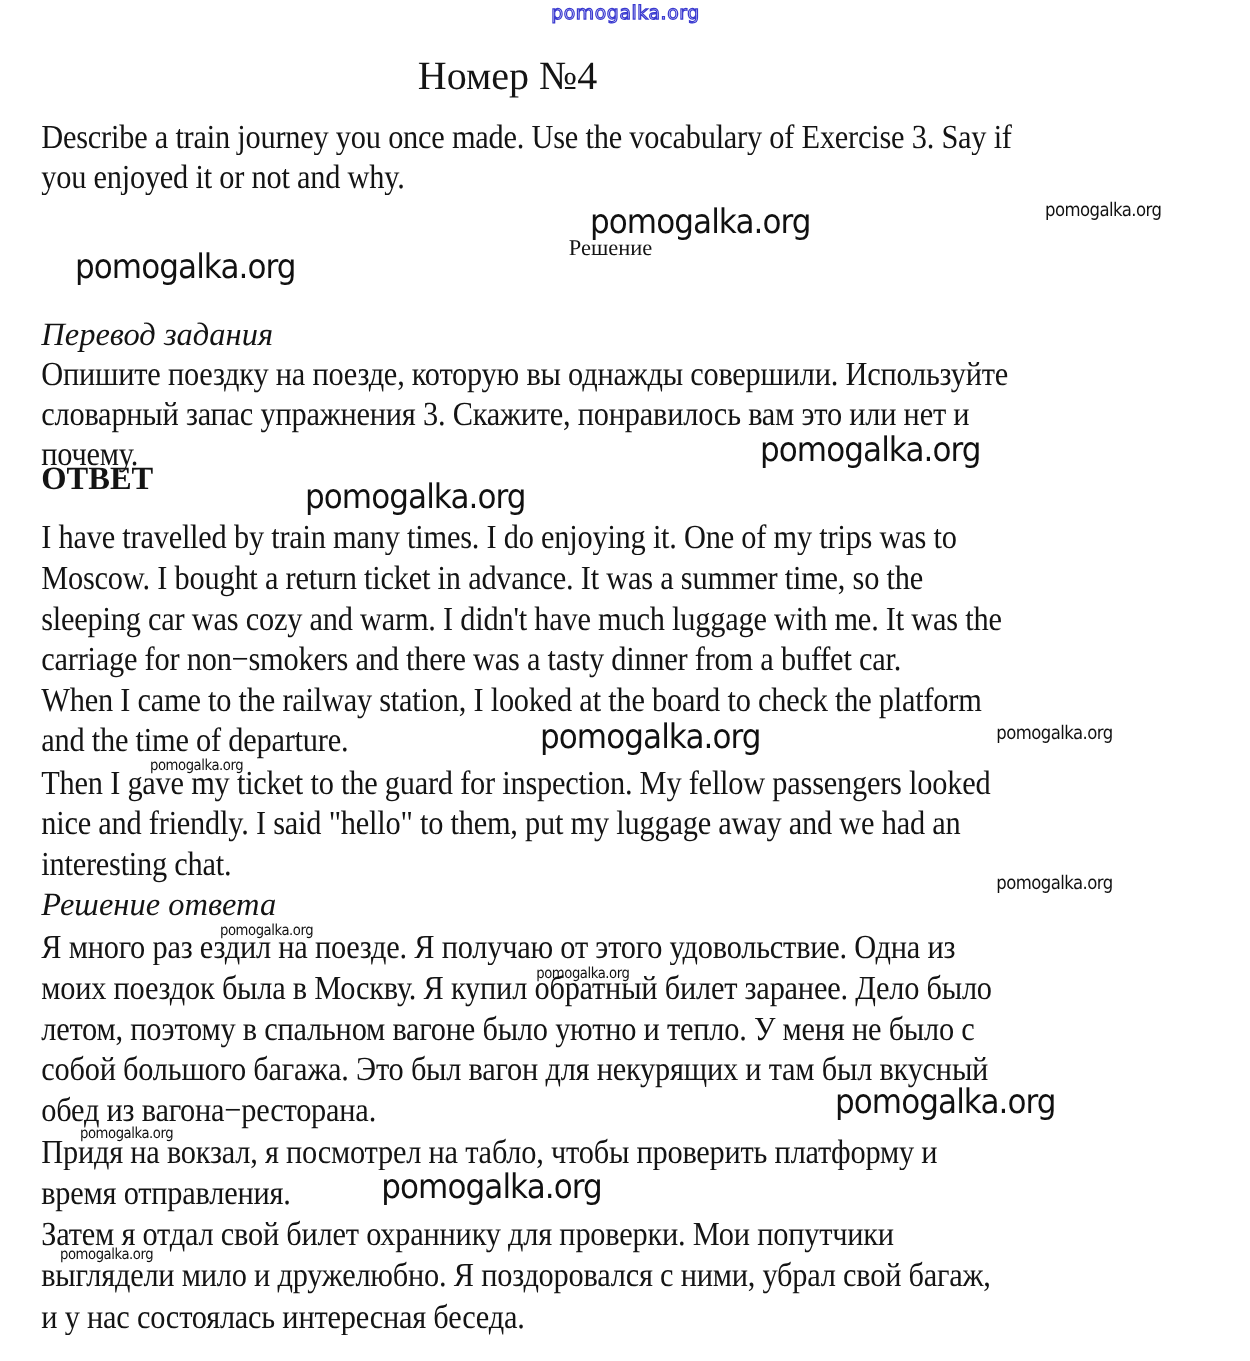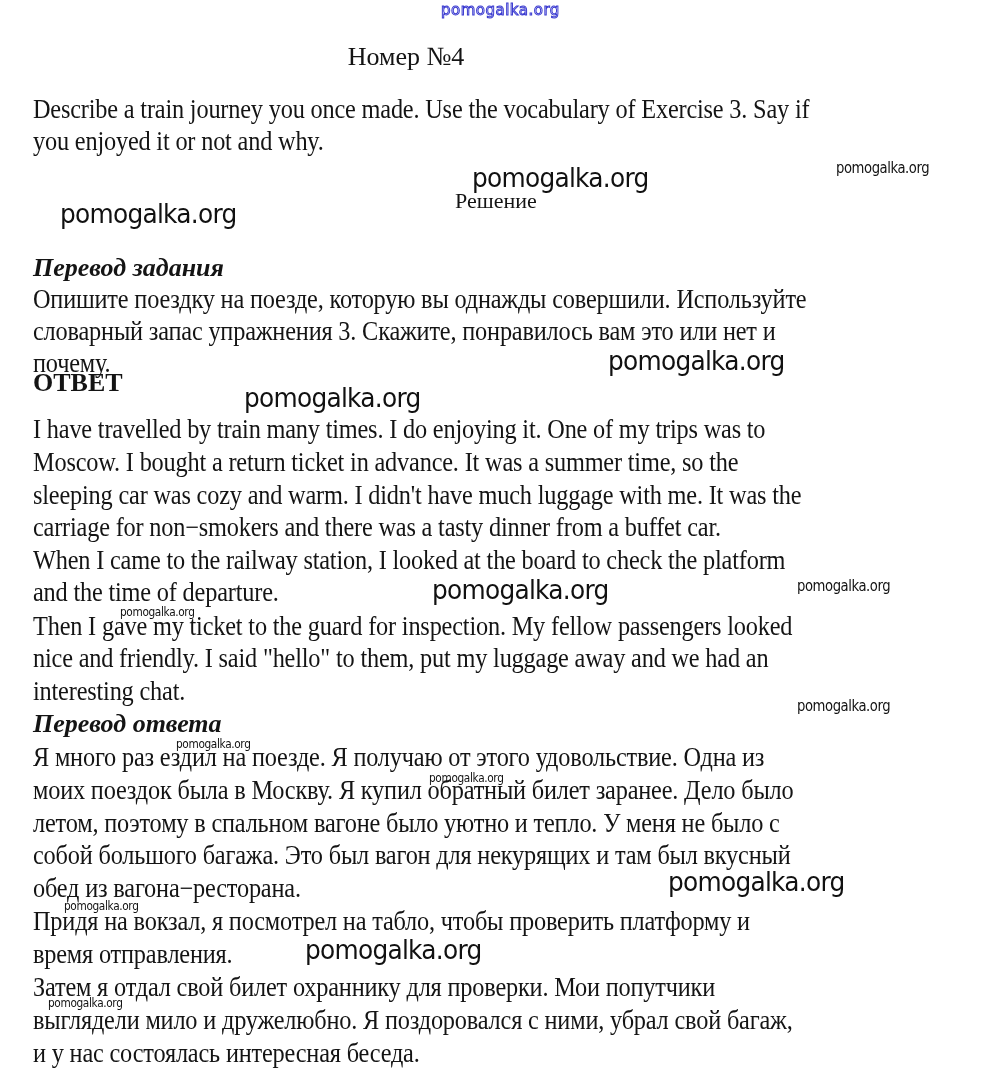--- a/index.html
+++ b/index.html
@@ -1,25 +1,25 @@
 <!DOCTYPE html>
 <html><head>
 <meta charset="utf-8">
 <style>
   html, body { margin: 0; padding: 0; background: #ffffff; }
   body { width: 1000px; height: 1089px; position: relative; overflow: hidden;
          font-family: "Liberation Serif", serif; color: #141414; }
   .abs { position: absolute; white-space: nowrap; }
   .site-mark { left: 441px; top: 1px; font-family: "DejaVu Sans", sans-serif; font-size: 15px;
                color: #ffffff; -webkit-text-stroke: 1px #3a3ad0; letter-spacing: 0.5px; }
-  .title { left: 0; width: 812px; top: 42px; text-align: center; font-size: 26px; white-space: nowrap; }
+  .title { left: 0; width: 812px; top: 42px; text-align: center; font-size: 32px; white-space: nowrap; }
   .line { left: 33px; font-size: 27px; letter-spacing: -0.2px; transform-origin: left top; }
-  .heading-it { left: 33px; font-size: 26px; font-weight: bold; font-style: italic; }
+  .heading-it { left: 33px; font-size: 26px; font-weight: normal; font-style: italic; }
   .heading-b { left: 33px; font-size: 26px; font-weight: bold; }
-  .sub { font-size: 22px; }
+  .sub { font-size: 18px; }
   .wm-big { font-family: "DejaVu Sans", sans-serif; font-size: 27px; color: #111; letter-spacing: -0.8px; transform: scaleX(0.92); transform-origin: left top; }
   .wm-small { font-family: "DejaVu Sans", sans-serif; font-size: 15px; color: #111; letter-spacing: -0.5px; transform: scaleX(0.88); transform-origin: left top; }
   .wm-tiny { font-family: "DejaVu Sans", sans-serif; font-size: 12px; color: #111; letter-spacing: -0.4px; transform: scaleX(0.88); transform-origin: left top; }
 </style>
 </head>
 <body>
 
 <div class="abs site-mark">pomogalka.org</div>
 <div class="abs title">Номер №4</div>
 
@@ -37,21 +37,21 @@
 <div class="abs line" style="top: 414px; transform: scaleX(0.9);">I have travelled by train many times. I do enjoying it. One of my trips was to</div>
 <div class="abs line" style="top: 447px; transform: scaleX(0.9);">Moscow. I bought a return ticket in advance. It was a summer time, so the</div>
 <div class="abs line" style="top: 480px; transform: scaleX(0.9);">sleeping car was cozy and warm. I didn't have much luggage with me. It was the</div>
 <div class="abs line" style="top: 512px; transform: scaleX(0.9);">carriage for non−smokers and there was a tasty dinner from a buffet car.</div>
 <div class="abs line" style="top: 545px; transform: scaleX(0.9);">When I came to the railway station, I looked at the board to check the platform</div>
 <div class="abs line" style="top: 577px; transform: scaleX(0.9);">and the time of departure.</div>
 <div class="abs line" style="top: 611px; transform: scaleX(0.9);">Then I gave my ticket to the guard for inspection. My fellow passengers looked</div>
 <div class="abs line" style="top: 643px; transform: scaleX(0.9);">nice and friendly. I said "hello" to them, put my luggage away and we had an</div>
 <div class="abs line" style="top: 676px; transform: scaleX(0.9);">interesting chat.</div>
 
-<div class="abs heading-it" style="top:709px;">Перевод ответа</div>
+<div class="abs heading-it" style="top:709px;">Решение ответа</div>
 <div class="abs line" style="top: 742px; transform: scaleX(0.9);">Я много раз ездил на поезде. Я получаю от этого удовольствие. Одна из</div>
 <div class="abs line" style="top: 775px; transform: scaleX(0.9);">моих поездок была в Москву. Я купил обратный билет заранее. Дело было</div>
 <div class="abs line" style="top: 808px; transform: scaleX(0.9);">летом, поэтому в спальном вагоне было уютно и тепло. У меня не было с</div>
 <div class="abs line" style="top: 840px; transform: scaleX(0.9);">собой большого багажа. Это был вагон для некурящих и там был вкусный</div>
 <div class="abs line" style="top: 873px; transform: scaleX(0.9);">обед из вагона−ресторана.</div>
 <div class="abs line" style="top: 906px; transform: scaleX(0.9);">Придя на вокзал, я посмотрел на табло, чтобы проверить платформу и</div>
 <div class="abs line" style="top: 939px; transform: scaleX(0.9);">время отправления.</div>
 <div class="abs line" style="top: 972px; transform: scaleX(0.9);">Затем я отдал свой билет охраннику для проверки. Мои попутчики</div>
 <div class="abs line" style="top: 1005px; transform: scaleX(0.9);">выглядели мило и дружелюбно. Я поздоровался с ними, убрал свой багаж,</div>
 <div class="abs line" style="top: 1038px; transform: scaleX(0.9);">и у нас состоялась интересная беседа.</div>

